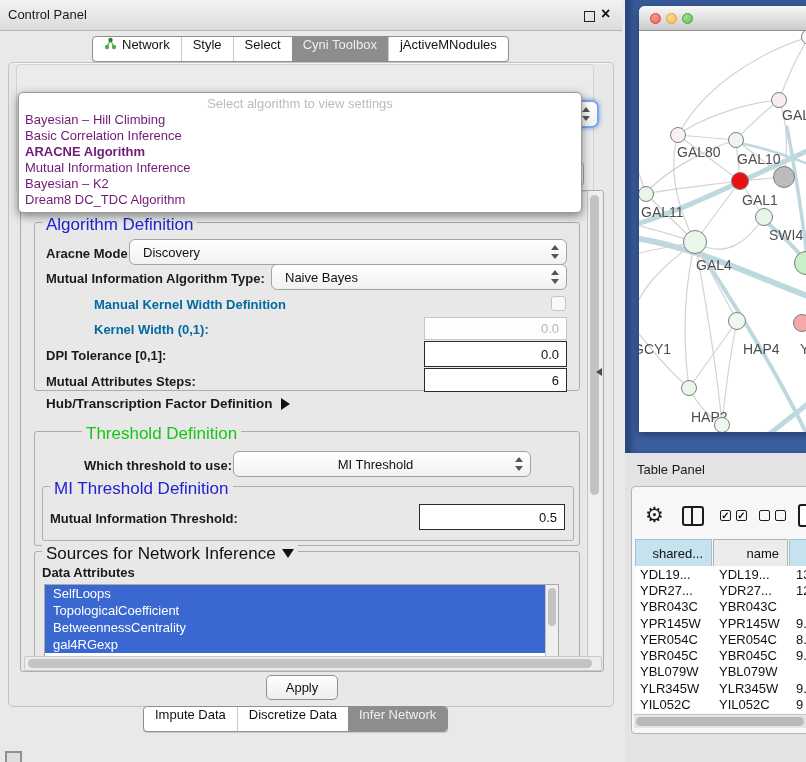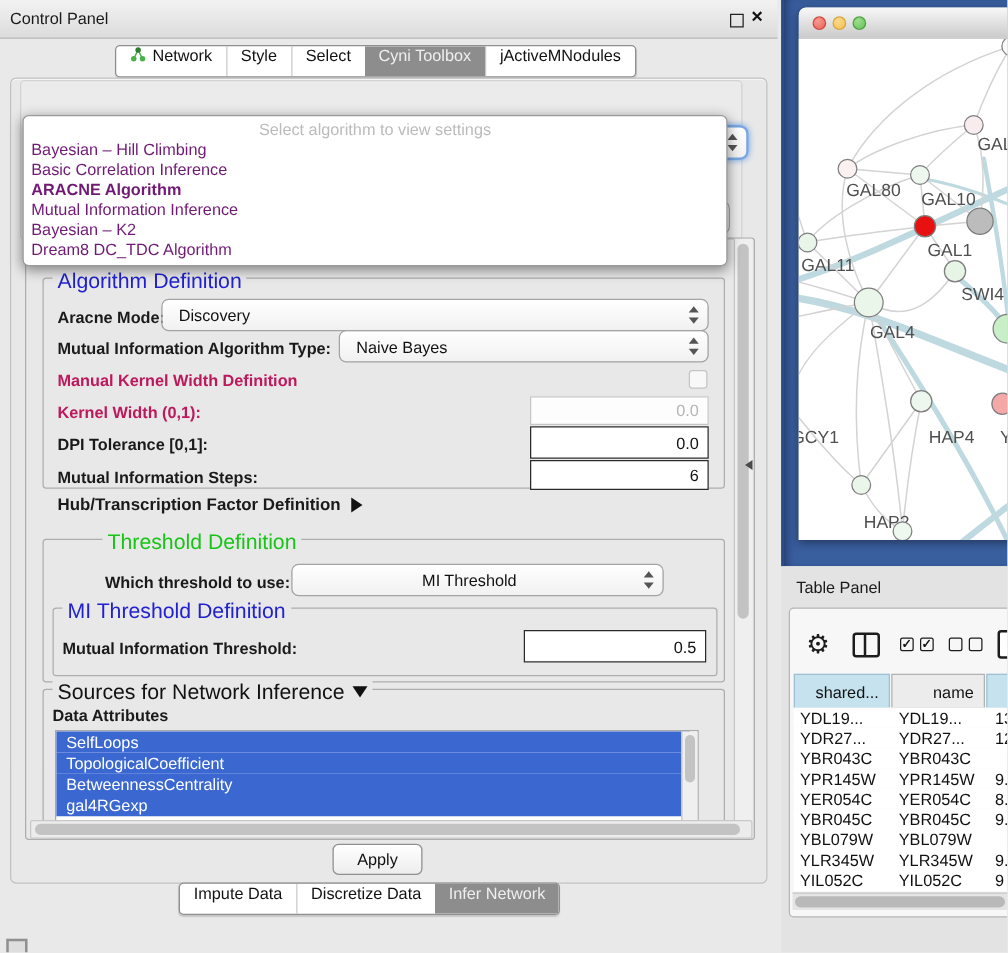--- a/index.html
+++ b/index.html
@@ -29,21 +29,21 @@
   .spin{position:absolute;right:7px;top:50%;transform:translateY(-50%);width:9px;height:14px;}
   .spin:before,.spin:after{content:"";position:absolute;left:1px;border-left:4px solid transparent;
      border-right:4px solid transparent;}
   .spin:before{top:0;border-bottom:5px solid #555;}
   .spin:after{bottom:0;border-top:5px solid #555;}
   .field{background:#fff;border:1px solid #b8b8b8;font-size:13px;display:flex;align-items:center;
      justify-content:flex-end;padding:0 7px;box-sizing:border-box;}
   .field.dark{border:1.5px solid #2b2b2b;}
   .field.dis{color:#b5b5b5;border:1px solid #c6c6c6;background:#fdfdfd;}
   .blbl{font-size:13px;font-weight:bold;color:#1a1a1a;white-space:nowrap;}
-  .blbl.dis{color:#be185d;}
+  .blbl.dis{color:#0369a1;margin-left:48px;}
   .gbox{border:1px solid #adadad;border-radius:3px;}
   .gtitle{font-size:17px;background:#e8e8e8;padding:0 4px;white-space:nowrap;}
   .blue{color:#2121d1;} .green{color:#17c517;}
   .tri-r{display:inline-block;width:0;height:0;border-top:6px solid transparent;
      border-bottom:6px solid transparent;border-left:9px solid #111;margin-left:8px;vertical-align:-2px;}
   .tri-d{display:inline-block;width:0;height:0;border-left:6px solid transparent;
      border-right:6px solid transparent;border-top:9px solid #111;margin-left:6px;vertical-align:1px;}
   .chk{width:15px;height:15px;border:1px solid #c4c4c4;border-radius:3px;background:#f8f8f8;box-sizing:border-box;}
   
   #attr-list{background:#fff;border:1px solid #a8a8a8;overflow:hidden;}
@@ -169,21 +169,21 @@
 
   <div class="abs blbl dis" style="left:46px;top:297px;">Manual Kernel Width Definition</div>
   <div class="abs chk" style="left:551px;top:296px;"></div>
 
   <div class="abs blbl dis" style="left:46px;top:322px;">Kernel Width (0,1):</div>
   <div class="abs field dis" style="left:424px;top:317px;width:143px;height:23px;">0.0</div>
 
   <div class="abs blbl" style="left:46px;top:348px;">DPI Tolerance [0,1]:</div>
   <div class="abs field dark" style="left:424px;top:341px;width:143px;height:26px;">0.0</div>
 
-  <div class="abs blbl" style="left:46px;top:374px;">Mutual Information Steps:</div>
+  <div class="abs blbl" style="left:46px;top:374px;">Mutual Attributes Steps:</div>
   <div class="abs field dark" style="left:424px;top:368px;width:143px;height:24px;">6</div>
 
   <div class="abs blbl" style="left:46px;top:396px;font-size:13.5px;"><span>Hub/Transcription Factor Definition</span><span class="tri-r"></span></div>
 
   <div class="abs gbox" style="left:34px;top:431px;width:544px;height:113px;"></div>
   <div class="abs gtitle green" style="left:42px;top:424px;margin-left:40px;">Threshold Definition</div>
 
   <div class="abs blbl" style="left:84px;top:458px;">Which threshold to use:</div>
   <div class="abs combo" style="left:233px;top:451px;width:298px;height:26px;justify-content:center;">
     <span>MI Threshold</span>

